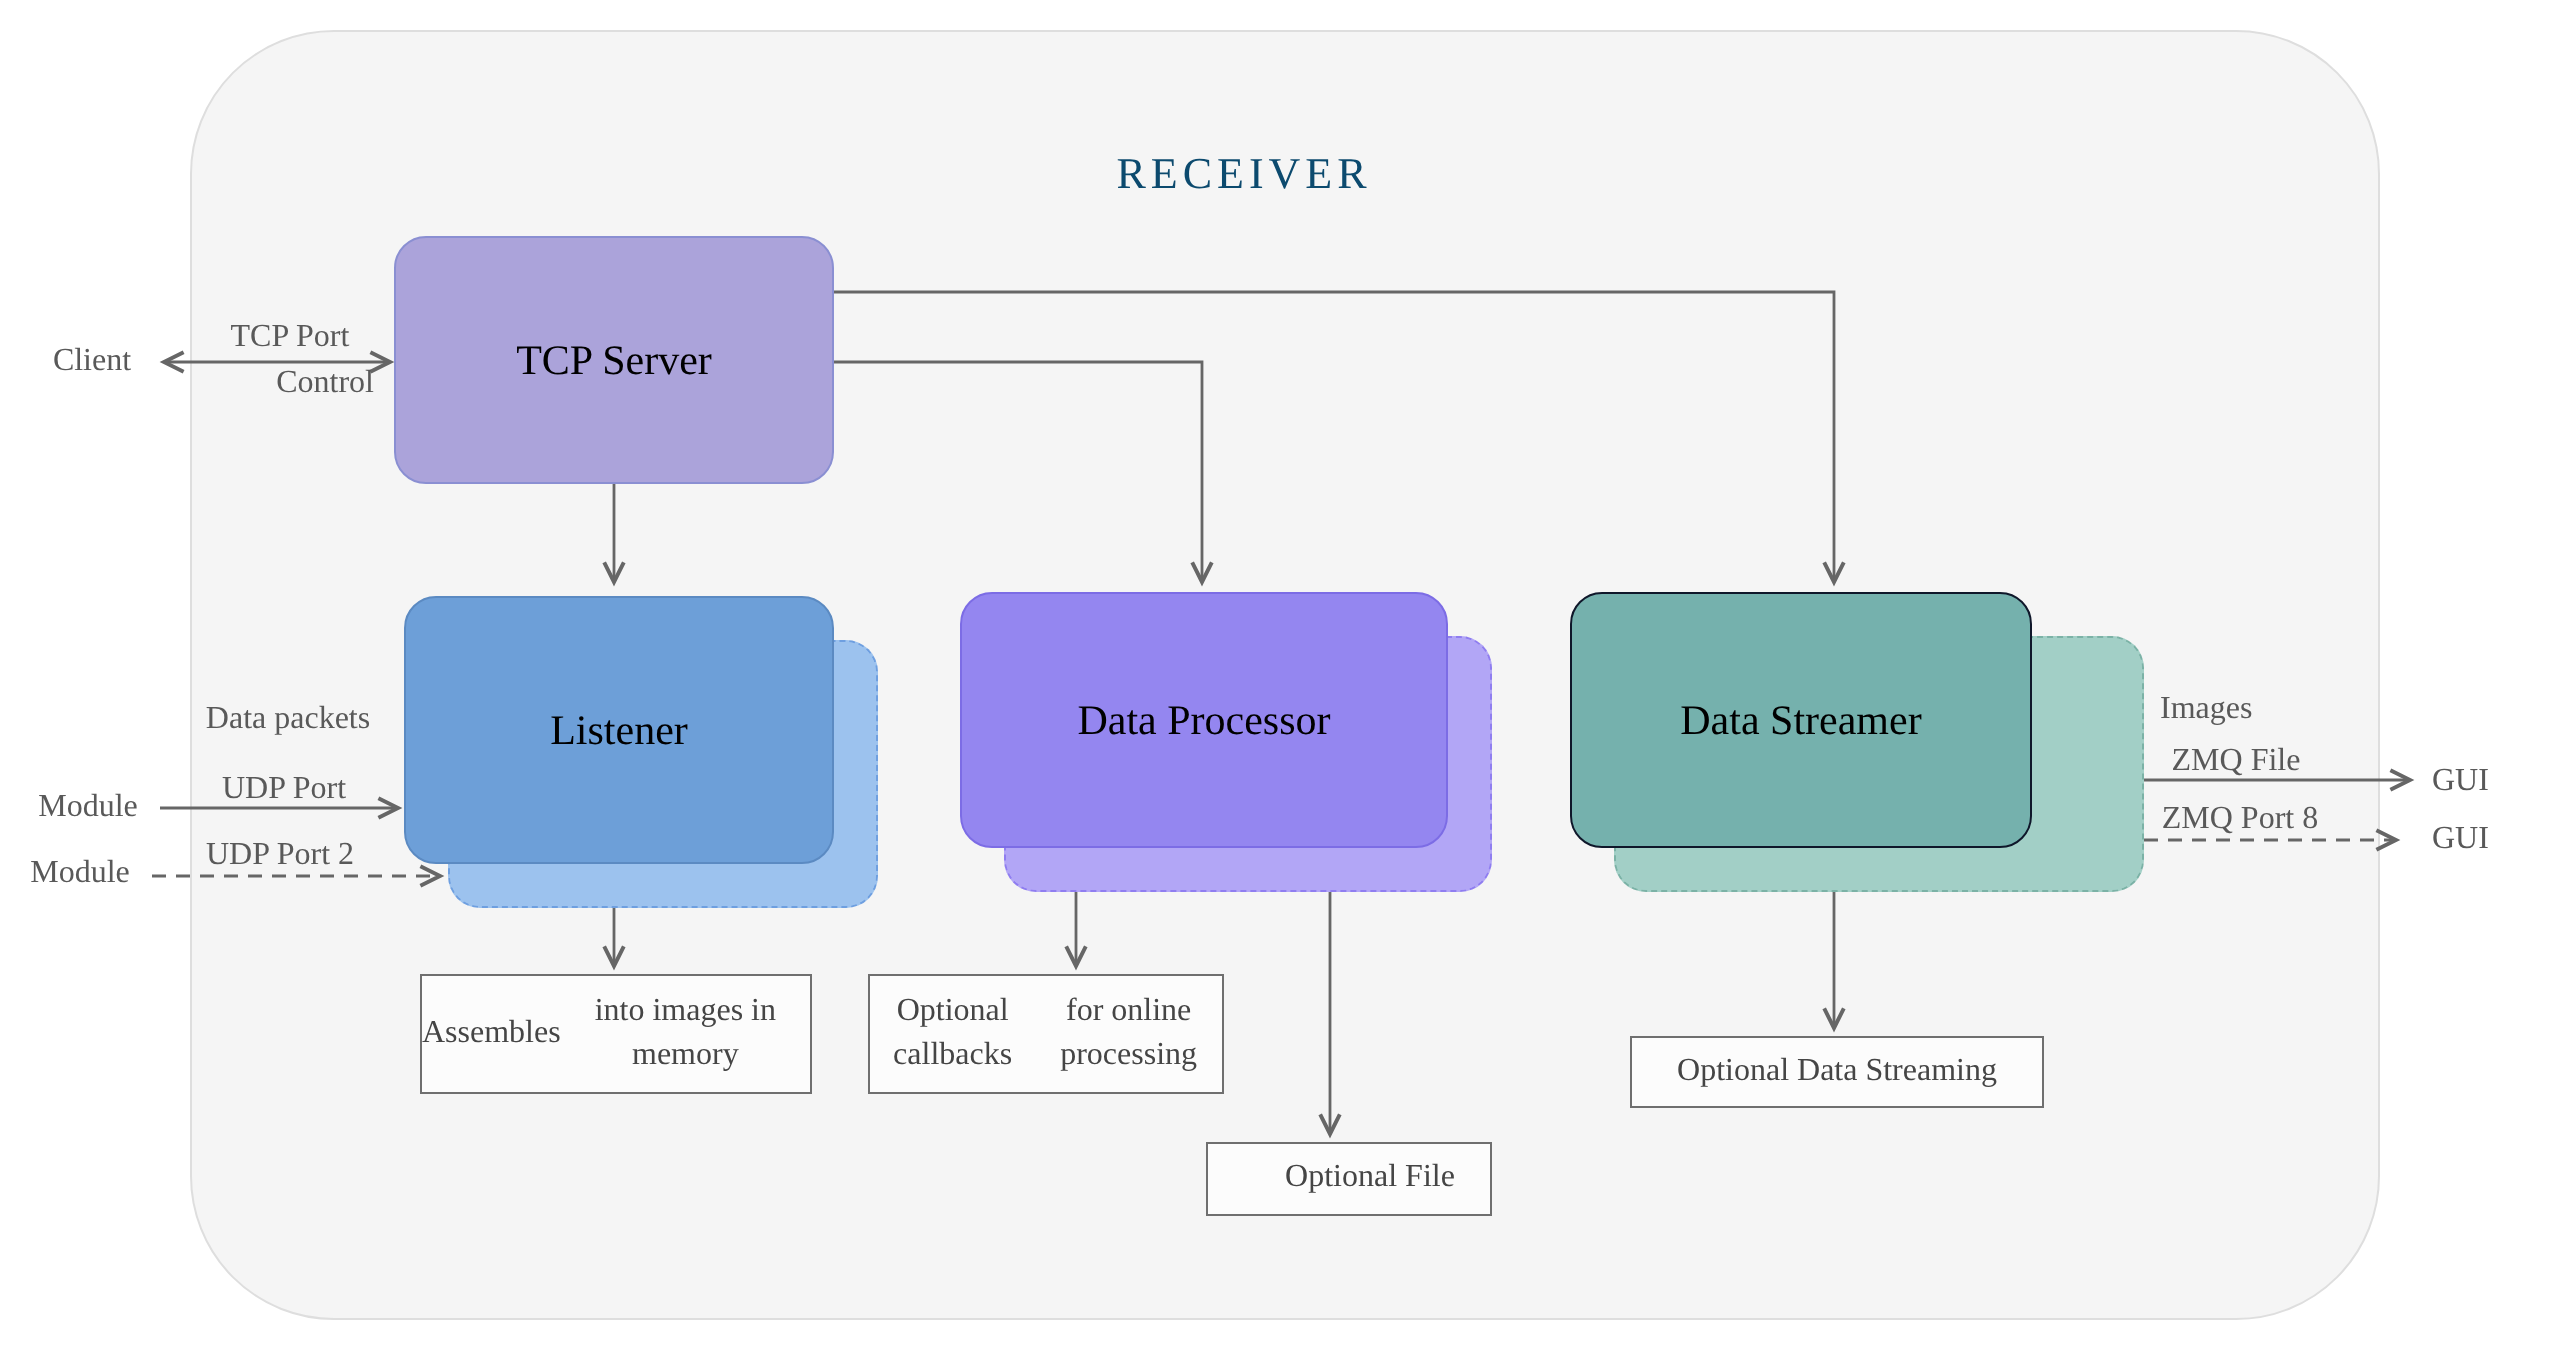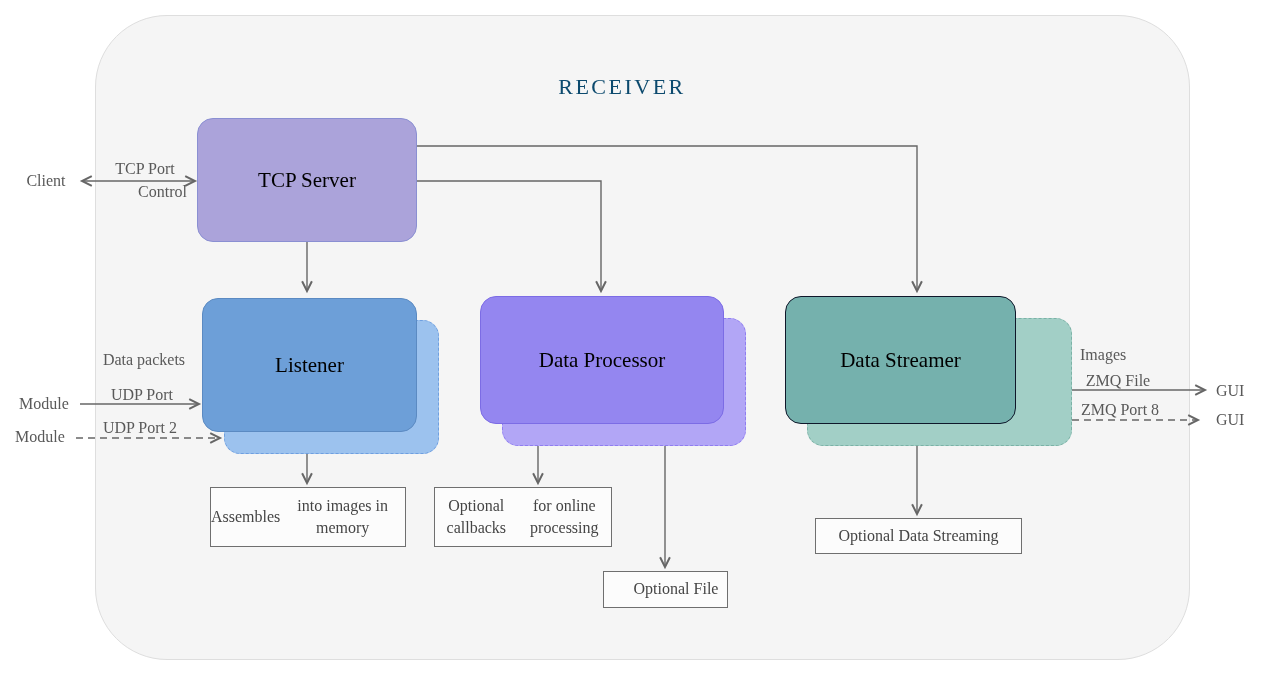--- a/index.html
+++ b/index.html
@@ -34,21 +34,21 @@
   .streamer         { left:785px; top:296px; width:231px; height:128px; border:1px solid #0f172a; }
 
   .note {
     position:absolute; box-sizing:border-box;
     background:#fcfcfc; border:1px solid #6f6f6f; color:#454545;
     display:flex; flex-direction:row; align-items:center; justify-content:center;
     font-size:16px; line-height:1.4; text-align:center;
   }
   .note-assembles { left:210px; top:487px; width:196px; height:60px; }
   .note-callbacks { left:434px; top:487px; width:178px; height:60px; }
-  .note-file      { left:603px; top:571px; width:125px; height:37px;padding-left:21px; }
+  .note-file      { left:603px; top:571px; width:143px; height:37px;padding-left:21px; }
   .note-streaming { left:815px; top:518px; width:207px; height:36px;align-items:center; }
 
   .lbl { position:absolute; color:#595959; font-size:16px; text-align:center; white-space:nowrap; }
   .lbl-client      { left:18px;   top:172px; width:56px; }
   .lbl-tcp-port    { left:103px;  top:160px; width:84px; }
   .lbl-control     { left:103px;  top:183px; width:84px;text-align:right; }
   .lbl-data-packets{ left:96px;   top:351px; width:96px; }
   .lbl-module1     { left:14px;   top:395px; width:60px; }
   .lbl-udp-port    { left:100px;  top:386px; width:84px; }
   .lbl-module2     { left:10px;   top:428px; width:60px; }

